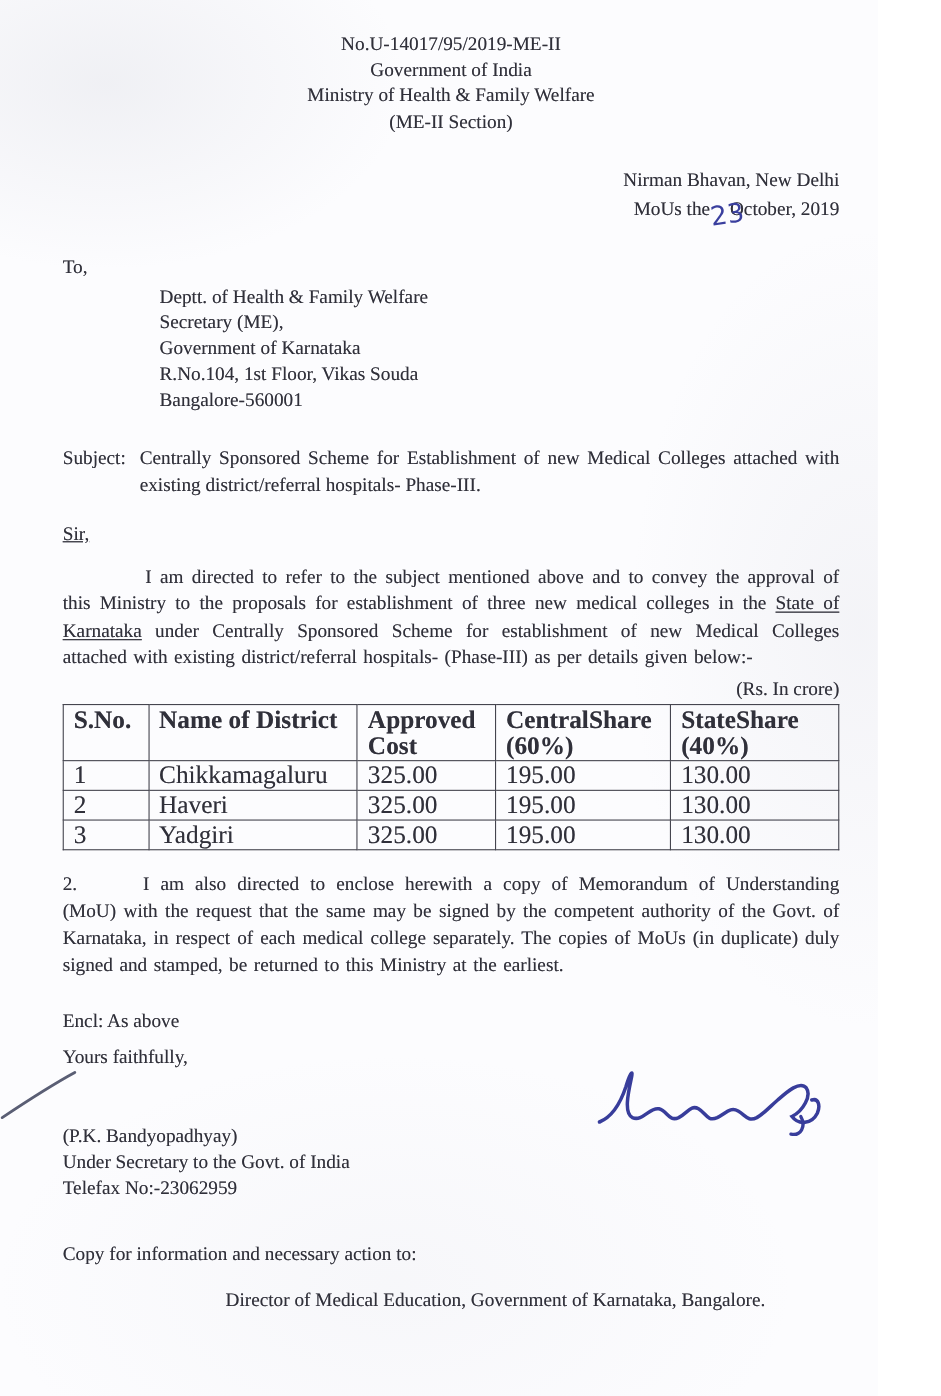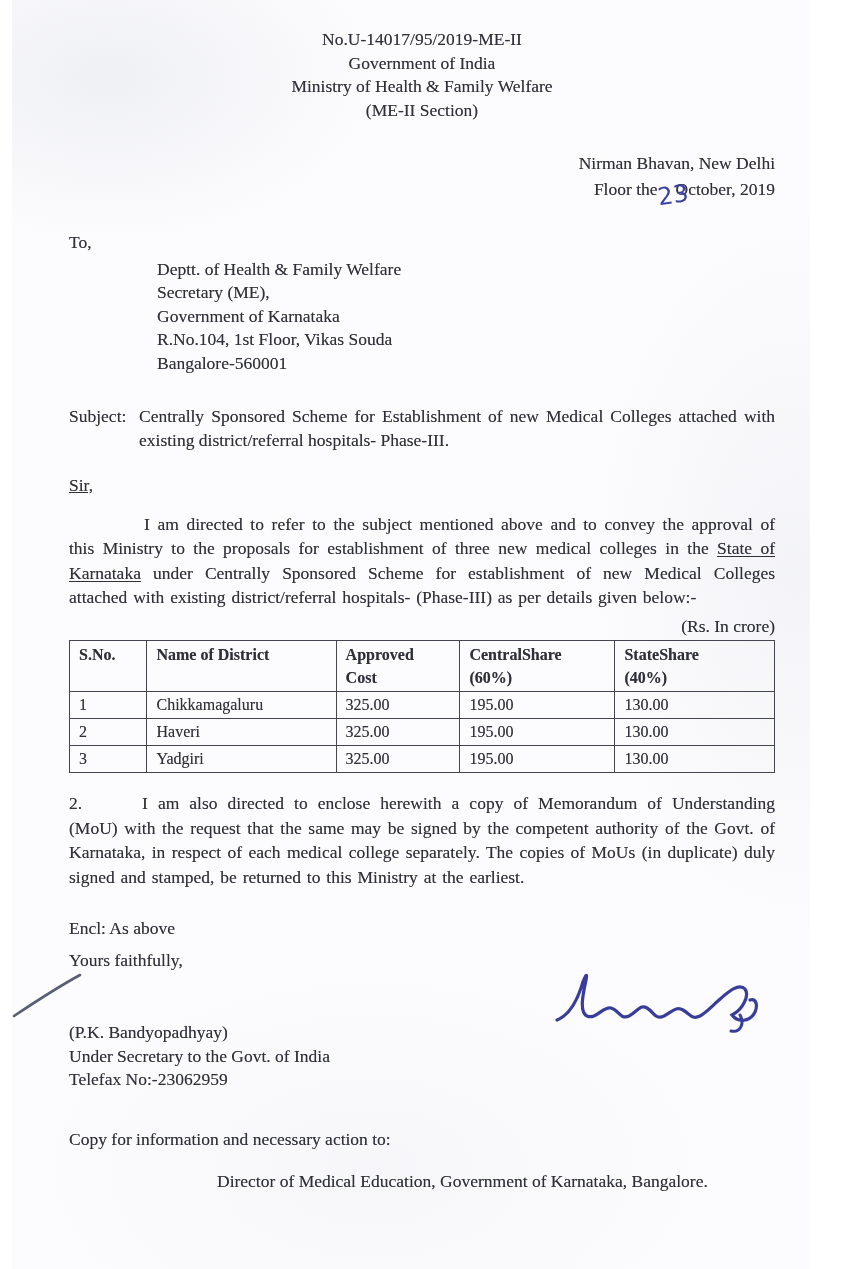--- a/index.html
+++ b/index.html
@@ -13,21 +13,20 @@
       radial-gradient(ellipse 420px 260px at 12% 6%, rgba(190,193,205,0.20), transparent 65%),
       radial-gradient(ellipse 300px 520px at 98% 45%, rgba(196,198,210,0.15), transparent 70%),
       radial-gradient(ellipse 520px 300px at 45% 92%, rgba(200,202,214,0.10), transparent 70%),
       #fcfcfe;
     color: #30303a;
     font-family: "Liberation Serif", "DejaVu Serif", serif;
     font-size: 17.5px;
     line-height: 23.5px;
     text-shadow: 0 0 0.4px rgba(48,48,58,0.5);
     overflow: hidden;
-    margin-left: 12px;
   }
   .header-block { text-align: center; }
   .dateline { text-align: right; margin-top: 30px; }
   .hand-day {
     display: inline-block;
     width: 18px;
     overflow: visible;
     color: #3a3f9e;
     font-family: "DejaVu Sans", sans-serif;
     font-size: 24px;
@@ -49,21 +48,21 @@
     word-spacing: 1.5px;
   }
   .u { text-decoration: underline; text-underline-offset: 2px; }
   .rs-note { text-align: right; font-weight: normal; margin-top: 5px; }
   table.cost-table { width: 100%; border-collapse: collapse; margin-top: 2px; }
   .cost-table th, .cost-table td {
     border: 1.6px solid #45454f;
     text-align: left;
     vertical-align: top;
     padding: 2px 9px;
-    font-size: 16px;
+    font-size: 23px;
   }
   .cost-table th { font-weight: bold; line-height: 23px; }
   .cost-table td { line-height: 22px; }
   .th-justify { display: flex; }
   .para2 {
     margin: 18px 0 0 0;
     text-align: justify;
     line-height: 24.5px;
     word-spacing: 1.5px;
   }
@@ -88,21 +87,21 @@
 
   <div class="header-block">
     <div>No.U-14017/95/2019-ME-II</div>
     <div>Government of India</div>
     <div>Ministry of Health &amp; Family Welfare</div>
     <div>(ME-II Section)</div>
   </div>
 
   <div class="dateline">
     <div>Nirman Bhavan, New Delhi</div>
-    <div><span>Floor the</span><span class="hand-day">23</span><span>October, 2019</span></div>
+    <div><span>MoUs the</span><span class="hand-day">23</span><span>October, 2019</span></div>
   </div>
 
   <div class="to-label">To,</div>
 
   <div class="address-block">
     <div>Deptt. of Health &amp; Family Welfare</div>
     <div>Secretary (ME),</div>
     <div>Government of Karnataka</div>
     <div>R.No.104, 1st Floor, Vikas Souda</div>
     <div>Bangalore-560001</div>

